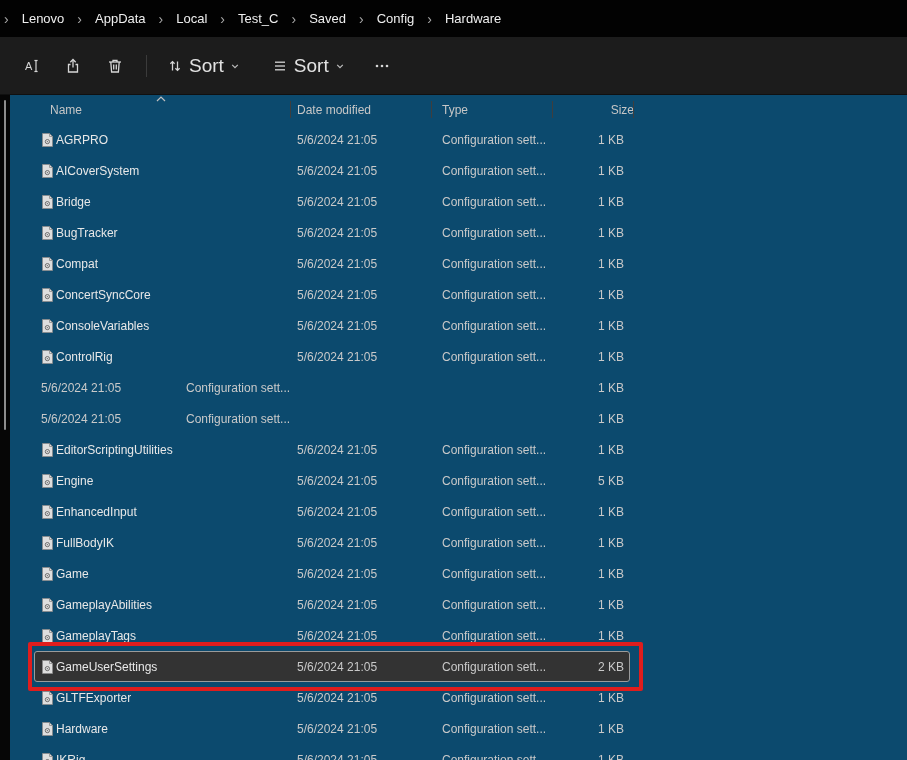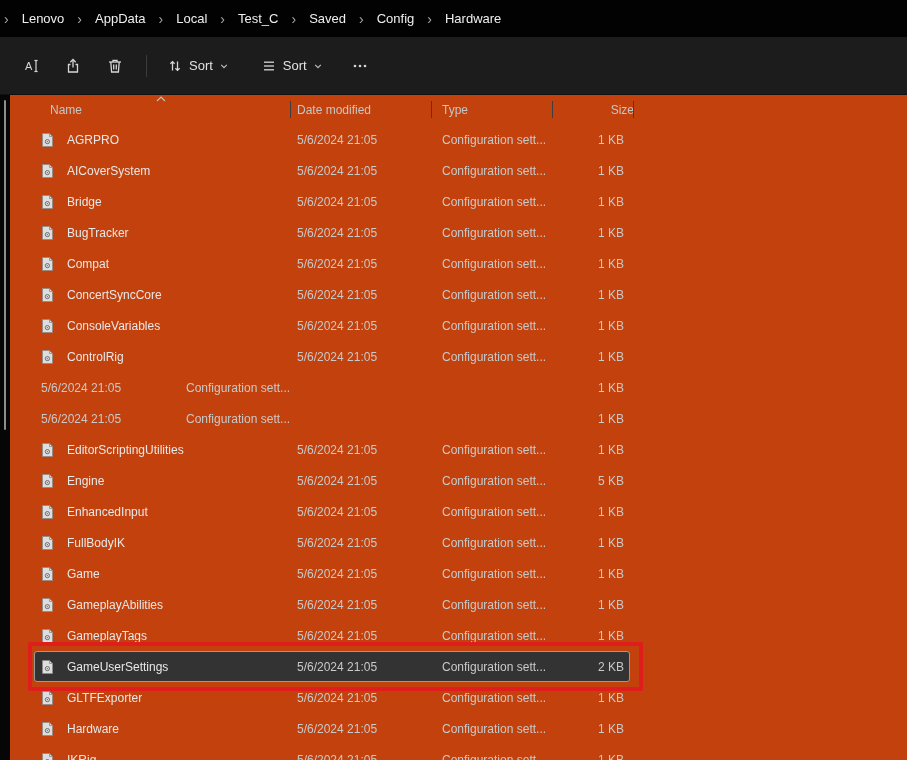--- a/index.html
+++ b/index.html
@@ -13,49 +13,49 @@
   .crumb-sep { color:#a9a9a9; font-size:14px; margin:0 2px; line-height:1; }
   .crumb { color:#efefef; font-size:13px; padding:5px 11px; border-radius:4px; cursor:pointer; white-space:nowrap; }
 
   
   .toolbar { position:absolute; top:37px; left:0; right:0; height:58px; background:#1c1c1c;
              border-bottom:1px solid #101010; display:flex; align-items:center; padding-left:10px; }
   .icon-btn, .text-btn { background:transparent; border:none; border-radius:4px; cursor:pointer;
              display:flex; align-items:center; justify-content:center; height:34px;
              color:#e2e2e2; font-family:inherit; }
   .icon-btn { width:42px; }
-  .text-btn { gap:6px; padding:0 10px; font-size:13px; }
+  .text-btn { gap:6px; padding:0 10px; font-size:19px; }
   .text-btn.view-btn { margin-left:12px; }
   .toolbar-separator { width:1px; height:22px; background:#3b3b3b; margin:0 10px; display:inline-block; }
   .ellipsis-btn { margin-left:6px; }
   svg { display:block; }
 
   
   .nav-strip { position:absolute; left:0; top:95px; bottom:0; width:10px; background:#060606; }
   .nav-scrollbar { position:absolute; left:4px; top:5px; width:2px; height:330px; background:#8d8d8d; border-radius:1px; cursor:pointer; }
 
   
-  .content { position:absolute; left:10px; top:95px; right:0; bottom:0; background:#c2410c; }
+  .content { position:absolute; left:10px; top:95px; right:0; bottom:0; background:#0c4a6e; }
 
   .list-header { display:flex; align-items:center; height:29px; margin-left:20px; width:604px;
                  color:#c6c6c6; font-size:12px; }
   .hcell { position:relative; height:100%; display:flex; align-items:center; cursor:pointer; white-space:nowrap; }
   .h-name { width:261px; padding-left:20px; }
   .h-date { width:141px; padding-left:6px; }
   .h-type { width:121px; padding-left:10px; }
   .h-size { width:81px;  padding-left:7px;justify-content:flex-end; }
   .resize { position:absolute; right:0; top:6px; bottom:6px; width:1px; background:#3e3e3e; cursor:col-resize; }
   .sort-caret { position:absolute; top:1px; left:50%; transform:translateX(-50%); }
 
   
   .rows { position:relative; margin-left:20px; width:604px; }
   .row { position:relative; display:flex; align-items:center; height:31px; margin:0 4px;
          border:1px solid transparent; border-radius:3px; font-size:12px; color:#c9c9c9; cursor:pointer; }
   .cell { white-space:nowrap; overflow:hidden; }
-  .c-name { flex:0 0 256px; display:flex; align-items:center; gap:12px; padding-left:5px; color:#e8e8e8; }
+  .c-name { flex:0 0 256px; display:flex; align-items:center; gap:1px; padding-left:5px; color:#e8e8e8; }
   .fname { white-space:nowrap; overflow:hidden; }
   .c-date { flex:0 0 141px; padding-left:6px; }
   .c-type { flex:0 0 121px; padding-left:10px; }
   .c-size { flex:1 1 auto; text-align:right; padding-right:5px; }
   .file-icon { flex:0 0 auto; }
 
   .row.selected { background:#333333; border-color:#9b9b9b; }
   .red-box { display:none; }
   .row.annotated .red-box { display:block; position:absolute; left:-7px; right:-14px; top:-10px; bottom:-10px;
          border:4px solid #df1d1d; border-radius:2px; pointer-events:none; z-index:4; }

